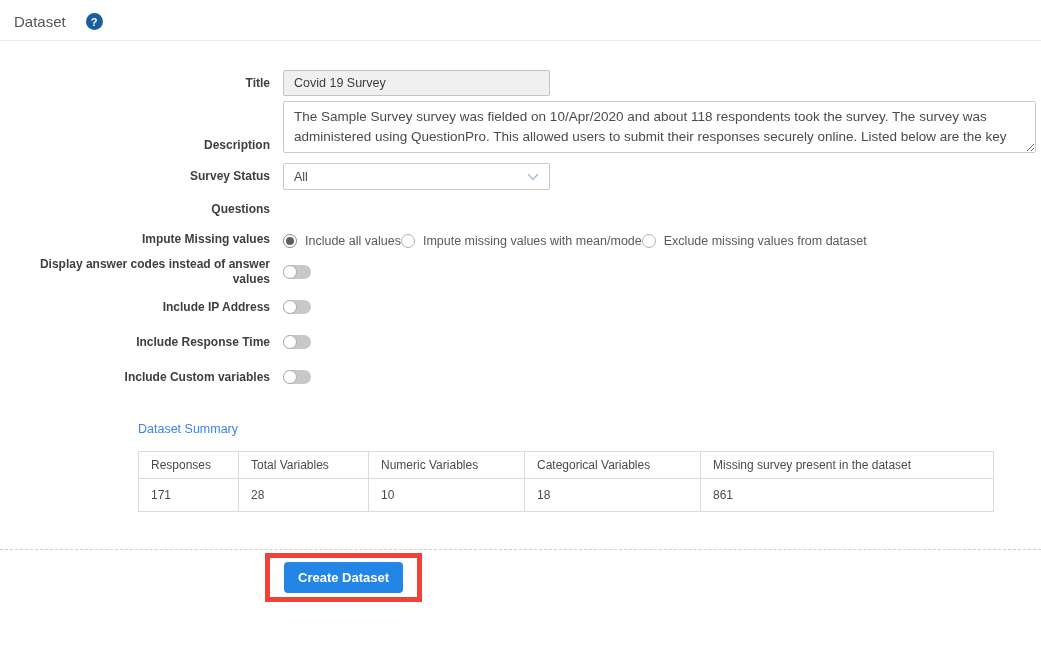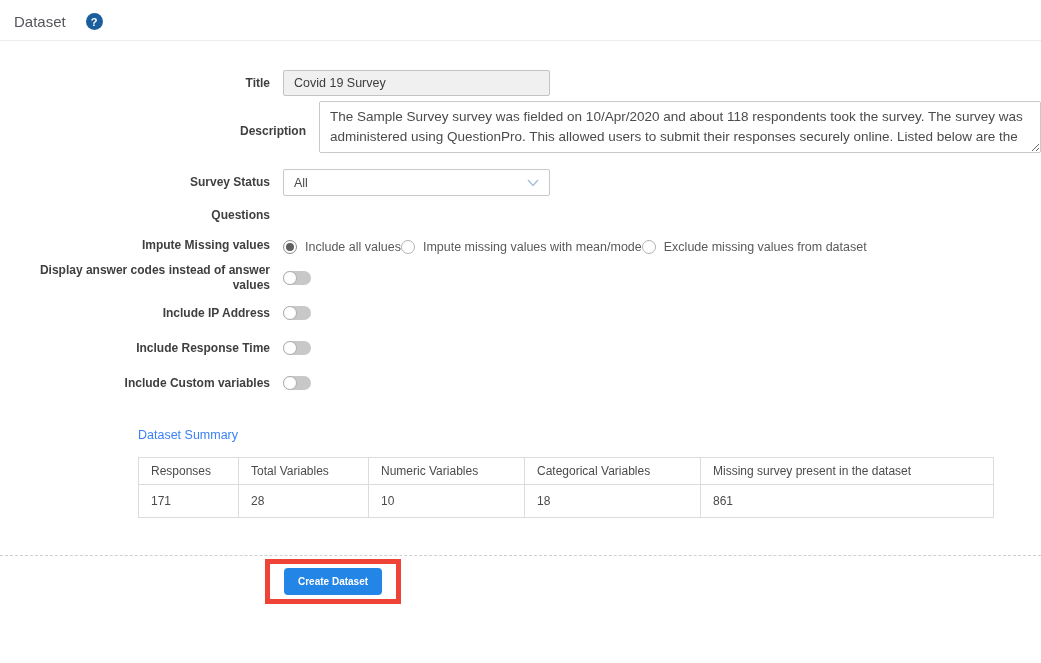--- a/index.html
+++ b/index.html
@@ -52,21 +52,21 @@
   .title-input {
     width: 267px; height: 26px;
     background: #f0f0f0;
     border: 1px solid #c3c3c3;
     border-radius: 2px;
     padding: 0 10px;
     font-family: "Liberation Sans", sans-serif;
     font-size: 12.5px;
     color: #3c3c3c;
   }
-  .row-desc { margin-bottom: 16px; align-items: center; padding-left: 36px; }
+  .row-desc { margin-bottom: 10px; align-items: flex-end; }
   .row-desc .form-label { padding-top: 8px; }
   .desc-textarea {
     width: 753px; height: 52px;
     border: 1px solid #c9c9c9;
     border-radius: 2px;
     background: #ffffff;
     padding: 5px 10px;
     font-family: "Liberation Sans", sans-serif;
     font-size: 13.5px;
     line-height: 1.5;
@@ -179,21 +179,21 @@
     display: inline-block;
     border: 5px solid #f04338;
     padding: 4px 14px;
     background: #ffffff;
   }
   .create-button {
     display: block;
     background: #2385e6;
     color: #ffffff;
     font-family: "Liberation Sans", sans-serif;
-    font-size: 10px;
+    font-size: 13px;
     font-weight: bold;
     border: none;
     border-radius: 4px;
     padding: 8px 14px;
     cursor: pointer;
   }
 </style>
 </head>
 <body>
 

